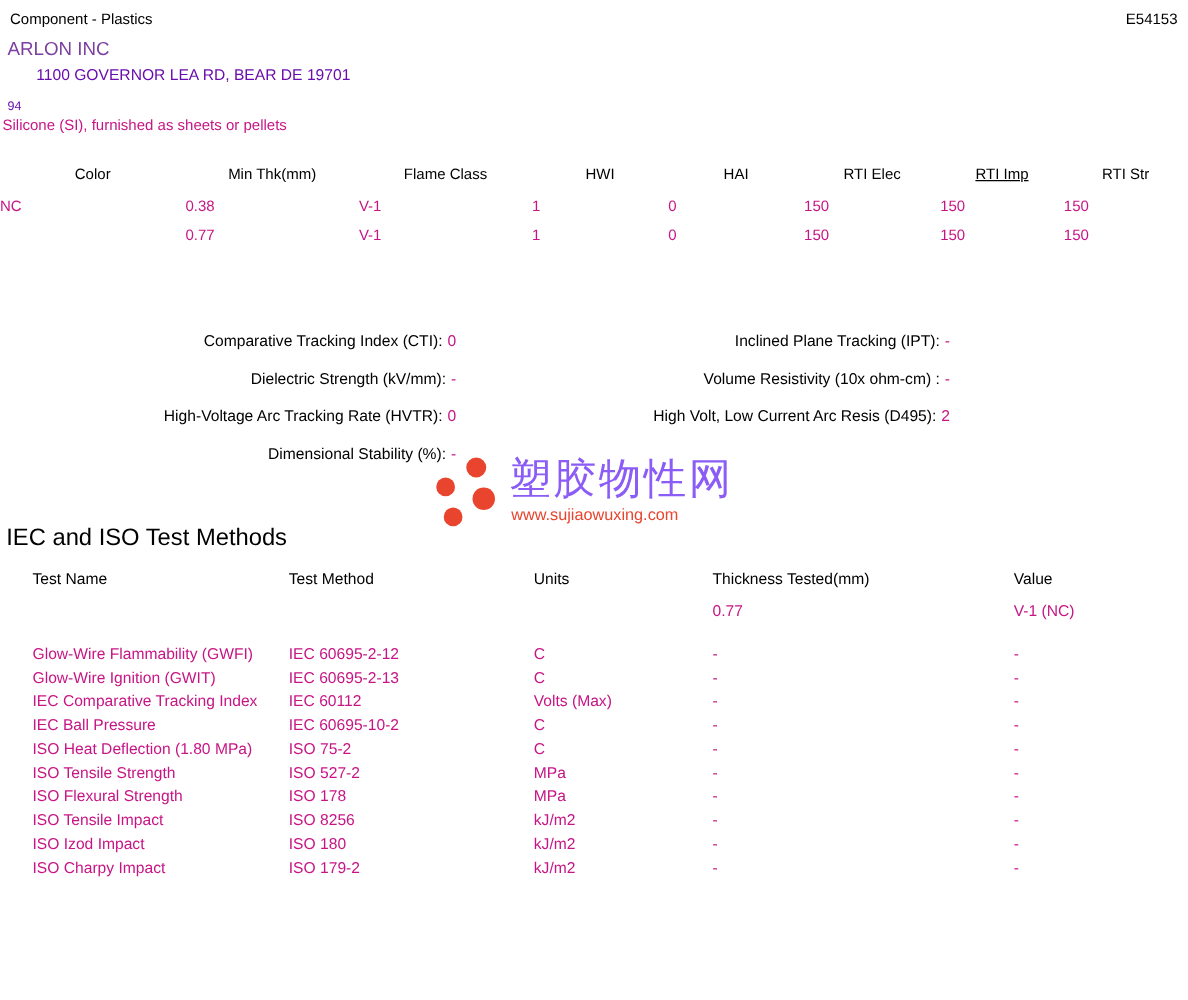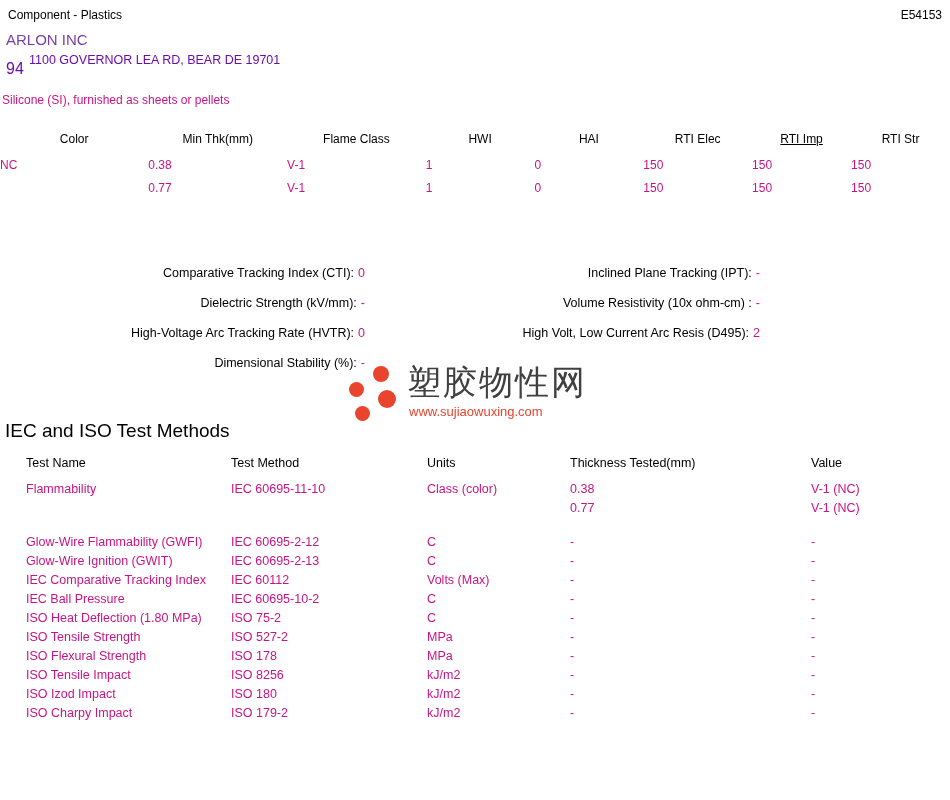--- a/index.html
+++ b/index.html
@@ -54,23 +54,23 @@
   .address {
     position: absolute;
     top: 53px;
     left: 12px;
     font-size: 12.5px;
     color: #6A0DAD;
     margin-left: 17px;
   }
   .linecode {
     position: absolute;
-    top: 60px;
+    top: 80px;
     left: 6px;
-    font-size: 16px;
+    font-size: 10px;
     color: #6A0DAD;
   }
   .material {
     position: absolute;
     top: 93px;
     left: 2px;
     font-size: 12px;
     color: #C71585;
   }
 
@@ -138,21 +138,21 @@
   .wm-dot {
     position: absolute;
     border-radius: 50%;
     background: #E8442E;
   }
   .wm-text {
     position: absolute;
     left: 62px;
     top: 0px;
     font-size: 34px;
-    color: #404040;
+    color: #8b5cf6;
     font-family: "DejaVu Sans", sans-serif;
     letter-spacing: 2px;
   }
   .wm-url {
     position: absolute;
     left: 64px;
     top: 44px;
     font-size: 13px;
     color: #E8442E;
     font-family: "Liberation Sans", sans-serif;
@@ -295,27 +295,20 @@
       <tr>
         <th class="iec-c1">Test Name</th>
         <th class="iec-c2">Test Method</th>
         <th class="iec-c3">Units</th>
         <th class="iec-c4">Thickness Tested(mm)</th>
         <th class="iec-c5">Value</th>
       </tr>
     </thead>
     <tbody>
       <tr>
-        <td>Flammability</td>
-        <td>IEC 60695-11-10</td>
-        <td>Class (color)</td>
-        <td>0.38</td>
-        <td>V-1 (NC)</td>
-      </tr>
-      <tr>
         <td></td>
         <td></td>
         <td></td>
         <td>0.77</td>
         <td>V-1 (NC)</td>
       </tr>
       <tr class="spacer-row">
         <td></td>
           <td></td>
           <td></td>

